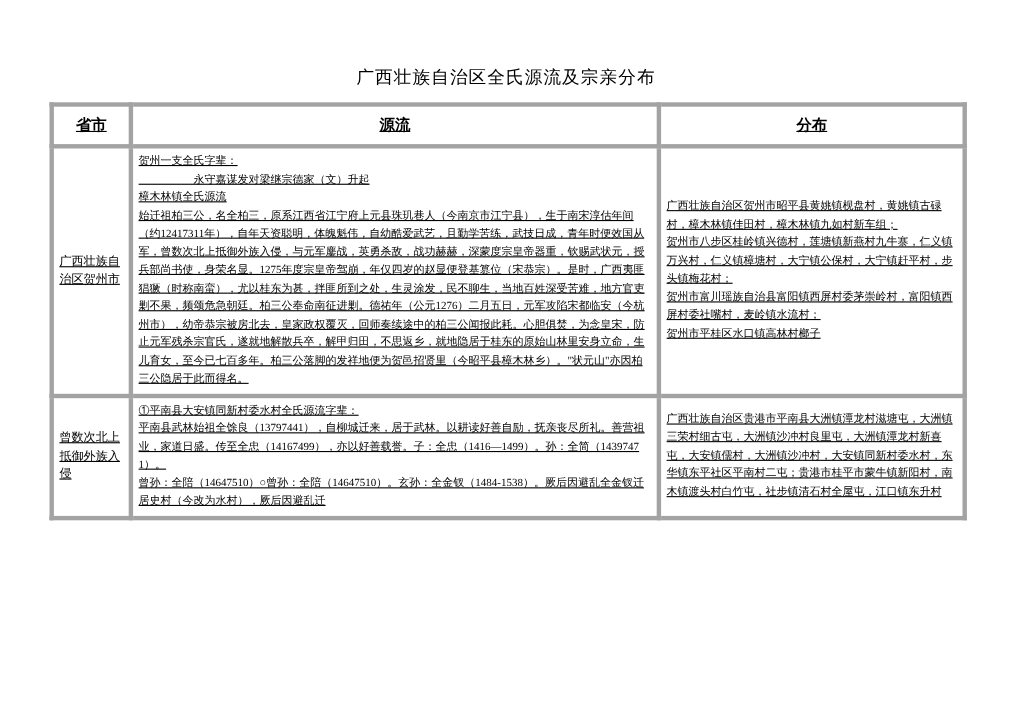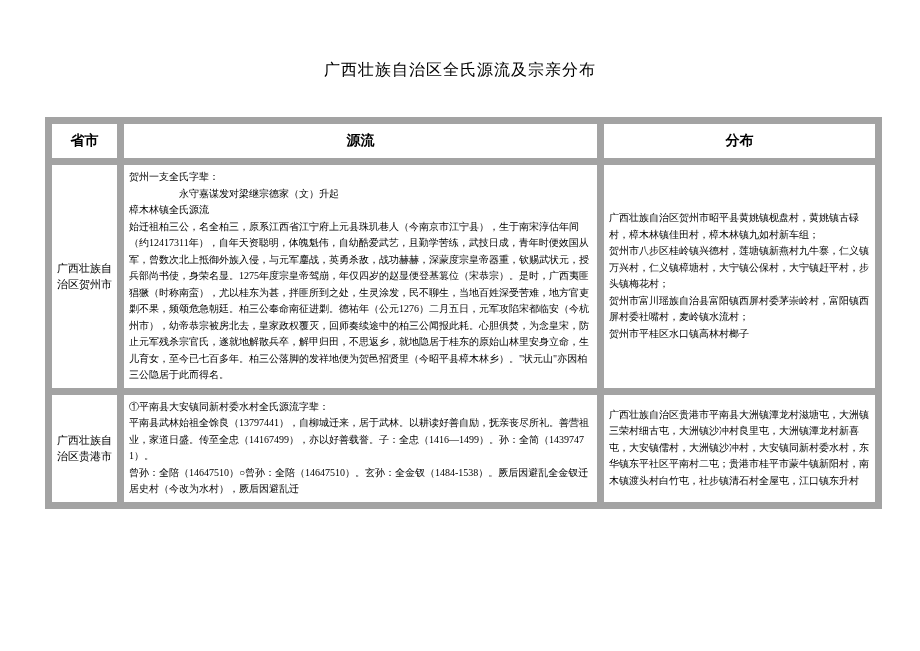--- a/index.html
+++ b/index.html
@@ -11,32 +11,33 @@
       background: #ffffff;
       font-family: "SimSun", "宋体", serif;
       width: 920px;
       height: 651px;
       padding: 60px 45px 40px 45px;
     }
     .title {
       text-align: center;
       font-size: 16px;
       font-weight: normal;
-      margin-bottom: 36px;
+      margin-bottom: 12px;
       letter-spacing: 1px;
     }
     table {
       border-collapse: collapse;
       width: 100%;
       table-layout: fixed;
     }
     th, td {
-      border: 7px solid #a3a3a3;
+      border: 4px solid #a3a3a3;
       padding: 4px 5px;
       vertical-align: middle;
+      text-decoration: underline;
     }
     th {
       font-size: 14px;
       font-weight: bold;
       text-align: center;
       padding: 8px 5px;
     }
     td {
       font-size: 10px;
       line-height: 1.65;
@@ -77,21 +78,21 @@
     <tr>
       <td class="province">广西壮族自治区贺州市</td>
       <td>
           <div class="origin-content">贺州一支全氏字辈：<br>　　　　　永守嘉谋发对梁继宗德家（文）升起<br>樟木林镇全氏源流<br>始迁祖柏三公，名全柏三，原系江西省江宁府上元县珠玑巷人（今南京市江宁县），生于南宋淳估年间（约12417311年），自年天资聪明，体魄魁伟，自幼酷爱武艺，且勤学苦练，武技日成，青年时便效国从军，曾数次北上抵御外族入侵，与元军鏖战，英勇杀敌，战功赫赫，深蒙度宗皇帝器重，钦赐武状元，授兵部尚书使，身荣名显。1275年度宗皇帝驾崩，年仅四岁的赵显便登基篡位（宋恭宗）。是时，广西夷匪猖獗（时称南蛮），尤以桂东为甚，拌匪所到之处，生灵涂发，民不聊生，当地百姓深受苦难，地方官吏剿不果，频颂危急朝廷。柏三公奉命南征进剿。德祐年（公元1276）二月五日，元军攻陷宋都临安（今杭州市），幼帝恭宗被房北去，皇家政权覆灭，回师奏续途中的柏三公闻报此耗。心胆俱焚，为念皇宋，防止元军残杀宗官氏，遂就地解散兵卒，解甲归田，不思返乡，就地隐居于桂东的原始山林里安身立命，生儿育女，至今已七百多年。柏三公落脚的发祥地便为贺邑招贤里（今昭平县樟木林乡）。"状元山"亦因柏三公隐居于此而得名。</div>
         </td>
       <td>
           <div class="dist-content">广西壮族自治区贺州市昭平县黄姚镇枧盘村，黄姚镇古碌村，樟木林镇佳田村，樟木林镇九如村新车组；<br>贺州市八步区桂岭镇兴德村，莲塘镇新燕村九牛寨，仁义镇万兴村，仁义镇樟塘村，大宁镇公保村，大宁镇赶平村，步头镇梅花村；<br>贺州市富川瑶族自治县富阳镇西屏村委茅崇岭村，富阳镇西屏村委社嘴村，麦岭镇水流村；<br>贺州市平桂区水口镇高林村榔子</div>
         </td>
     </tr>
     <tr>
-      <td class="province">广西壮族自治区贵港市</td>
+      <td class="province">曾数次北上抵御外族入侵</td>
       <td>
           <div class="origin-content">①平南县大安镇同新村委水村全氏源流字辈：<br>平南县武林始祖全馀良（13797441），自柳城迁来，居于武林。以耕读好善自励，抚亲丧尽所礼。善营祖业，家道日盛。传至全忠（14167499），亦以好善载誉。子：全忠（1416—1499）。孙：全简（14397471）。<br>曾孙：全陪（14647510）○曾孙：全陪（14647510）。玄孙：全金钗（1484-1538）。厥后因避乱全金钗迁居史村（今改为水村），厥后因避乱迁</div>
         </td>
       <td>
           <div class="dist-content">广西壮族自治区贵港市平南县大洲镇潭龙村滋塘屯，大洲镇三荣村细古屯，大洲镇沙冲村良里屯，大洲镇潭龙村新喜屯，大安镇儒村，大洲镇沙冲村，大安镇同新村委水村，东华镇东平社区平南村二屯；贵港市桂平市蒙牛镇新阳村，南木镇渡头村白竹屯，社步镇清石村全屋屯，江口镇东升村</div>
         </td>
     </tr>
   </tbody>
 </table>
 

